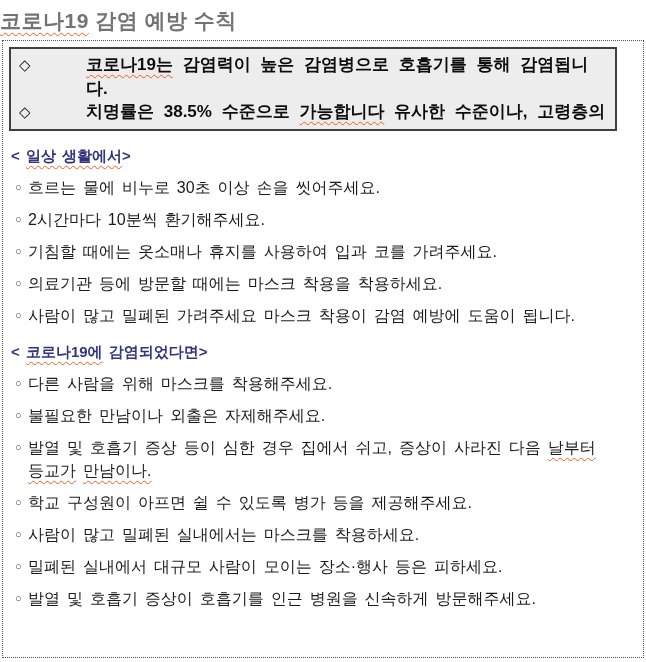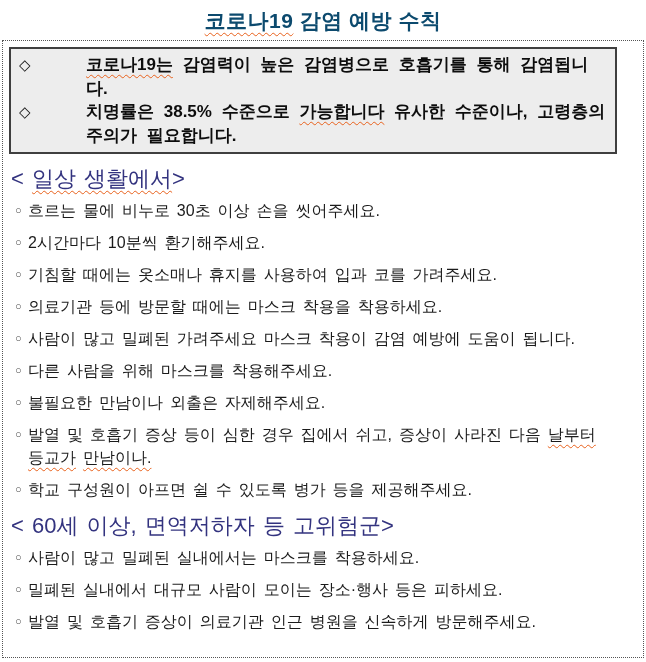--- a/index.html
+++ b/index.html
@@ -18,25 +18,24 @@
     background: #ffffff;
     font-family: "Liberation Sans", "DejaVu Sans", sans-serif;
     color: var(--text);
     overflow: hidden;
     position: relative;
   }
   .title {
     margin: 0;
     padding-top: 7px;
     height: 33px;
-    text-align: center;
     font-size: 21px;
     font-weight: 700;
     letter-spacing: 0.5px;
-    color: #0c4a6e;
+    color: #737373;
   }
   .doc-frame {
     position: absolute;
     left: 2px; right: 2px; top: 40px; bottom: 4px;
     border: 1px dotted var(--frame-dot);
     padding: 6px 6px 0 6px;
     overflow: hidden;
   }
   .notice-box {
     border: 2px solid var(--box-border);
@@ -51,22 +50,22 @@
   .nline { display: flex; line-height: 23.5px; }
   .nmarker {
     flex: 0 0 27px;
     font-weight: 400;
     font-size: 15px;
     color: #111;
   }
   .ntext { flex: 1; margin-left: 40px; }
   .sec-h {
     margin: 14px 0 0 2px;
-    font-size: 22px;
-    font-weight: 400;
+    font-size: 15px;
+    font-weight: 700;
     line-height: 22px;
     color: var(--navy);
     word-spacing: 2px;
   }
   .bullets { margin-top: 5px; }
   .bullet-row {
     display: flex;
     margin-top: 9px;
     font-size: 16px;
     word-spacing: 2.5px;
@@ -100,24 +99,20 @@
 
     <div class="notice-box">
         <div class="nline">
           <span class="nmarker">◇</span>
           <span class="ntext"><span class="wavy">코로나19는</span><span> 감염력이 높은 감염병으로 호흡기를 통해 감염됩니다.</span></span>
         </div>
         <div class="nline">
           <span class="nmarker">◇</span>
           <span class="ntext"><span>치명률은 38.5% 수준으로 </span><span class="wavy">가능합니다</span><span> 유사한 수준이나, 고령층의</span></span>
         </div>
-        <div class="nline">
-          <span class="nmarker"></span>
-          <span class="ntext"><span>주의가 필요합니다.</span></span>
-        </div>
       </div>
 
     <section>
       <h2 class="sec-h"><span>&lt; </span><span class="wavy">일상 생활에서</span><span>&gt;</span></h2>
       <div class="bullets">
           <div class="bullet-row">
             <span class="bmarker">○</span>
             <span class="btext"><span>흐르는 물에 비누로 30초 이상 손을 씻어주세요.</span></span>
           </div>
           <div class="bullet-row">
@@ -133,20 +128,21 @@
             <span class="btext"><span>의료기관 등에 방문할 때에는 마스크 착용을 착용하세요.</span></span>
           </div>
           <div class="bullet-row">
             <span class="bmarker">○</span>
             <span class="btext"><span>사람이 많고 밀폐된 가려주세요 마스크 착용이 감염 예방에 도움이 됩니다.</span></span>
           </div>
         </div>
     </section>
 
     <section>
+      <h2 class="sec-h"><span>&lt; </span><span class="wavy">코로나19에</span><span> 감염되었다면&gt;</span></h2>
       <div class="bullets">
           <div class="bullet-row">
             <span class="bmarker">○</span>
             <span class="btext"><span>다른 사람을 위해 마스크를 착용해주세요.</span></span>
           </div>
           <div class="bullet-row">
             <span class="bmarker">○</span>
             <span class="btext"><span>불필요한 만남이나 외출은 자제해주세요.</span></span>
           </div>
           <div class="bullet-row">
@@ -154,31 +150,30 @@
             <span class="btext"><span>발열 및 호흡기 증상 등이 심한 경우 집에서 쉬고, 증상이 사라진 다음 </span><span class="wavy">날부터</span><br><span class="wavy">등교가</span><span> </span><span class="wavy">만남이나.</span></span>
           </div>
           <div class="bullet-row">
             <span class="bmarker">○</span>
             <span class="btext"><span>학교 구성원이 아프면 쉴 수 있도록 병가 등을 제공해주세요.</span></span>
           </div>
         </div>
     </section>
 
     <section>
-      <h2 class="sec-h"><span>&lt; 60세 이상, 면역저하자 등 고위험군&gt;</span></h2>
       <div class="bullets">
           <div class="bullet-row">
             <span class="bmarker">○</span>
             <span class="btext"><span>사람이 많고 밀폐된 실내에서는 마스크를 착용하세요.</span></span>
           </div>
           <div class="bullet-row">
             <span class="bmarker">○</span>
             <span class="btext"><span>밀폐된 실내에서 대규모 사람이 모이는 장소·행사 등은 피하세요.</span></span>
           </div>
           <div class="bullet-row">
             <span class="bmarker">○</span>
-            <span class="btext"><span>발열 및 호흡기 증상이 의료기관 인근 병원을 신속하게 방문해주세요.</span></span>
+            <span class="btext"><span>발열 및 호흡기 증상이 호흡기를 인근 병원을 신속하게 방문해주세요.</span></span>
           </div>
         </div>
     </section>
 
   </div>
 </div>
 
 </body></html>

